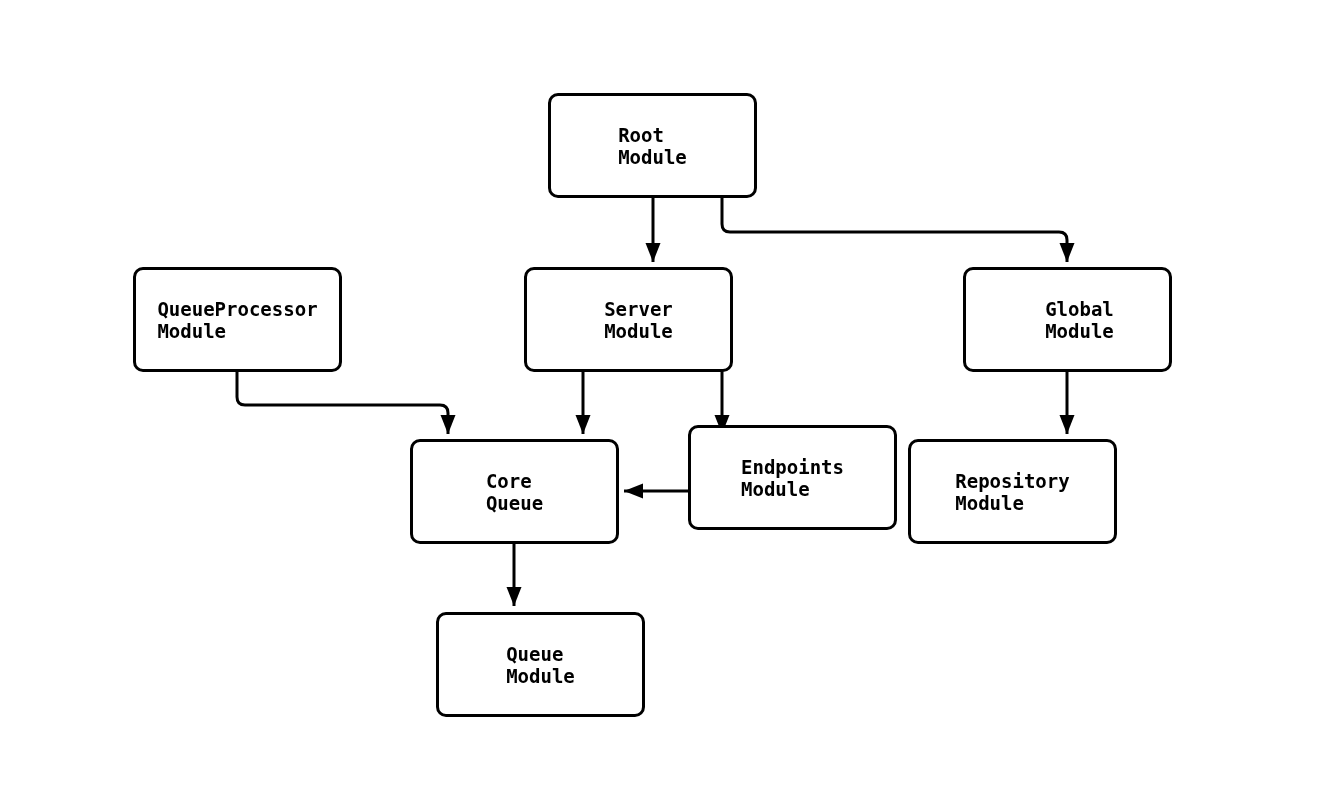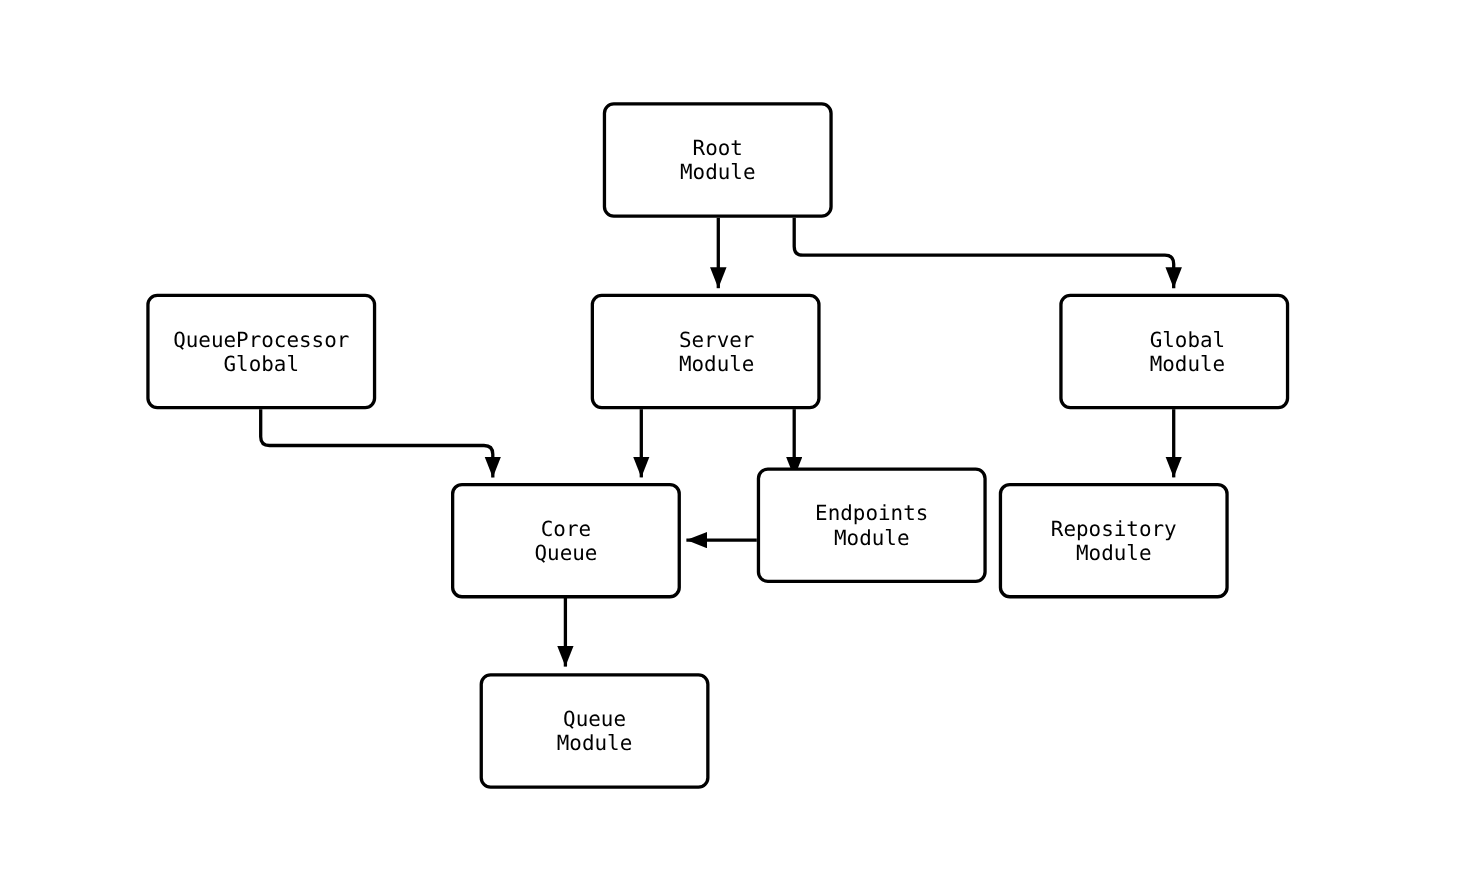--- a/index.html
+++ b/index.html
@@ -34,29 +34,28 @@
     box-sizing: border-box;
     background: #ffffff;
     border: 3px solid #000000;
     border-radius: 10px;
     display: flex;
     align-items: center;
     justify-content: center;
   }
   .node .label {
     font-size: 19px;
-    font-weight: normal;
+    font-weight: bold;
     line-height: 22px;
     color: #000000;
-    text-align: center;
     white-space: pre-line;
   }
   .node-root           { left: 548px;  top: 93px;  }
   .node-queueprocessor { left: 133px;  top: 267px; }
-  .node-server         { left: 537px;  top: 267px; padding-left: 20px; }
+  .node-server         { left: 524px;  top: 267px; padding-left: 20px; }
   .node-global         { left: 963px;  top: 267px; padding-left: 24px; }
   .node-core           { left: 410px;  top: 439px; }
   .node-endpoints      { left: 688px;  top: 425px; }
   .node-repository     { left: 908px;  top: 439px; }
   .node-queue          { left: 410px;  top: 612px; margin-left: 26px; }
 </style>
 </head>
 <body>
 
 <div id="canvas">
@@ -77,21 +76,21 @@
     <path class="edge" marker-end="url(#arrowhead)" d="M514,543 L514,606"></path>
   </svg>
 
   <div class="node node-root">
     <span class="label">Root
 Module</span>
   </div>
 
   <div class="node node-queueprocessor">
     <span class="label">QueueProcessor
-Global</span>
+Module</span>
   </div>
 
   <div class="node node-server">
     <span class="label">Server
 Module</span>
   </div>
 
   <div class="node node-global">
     <span class="label">Global
 Module</span>

